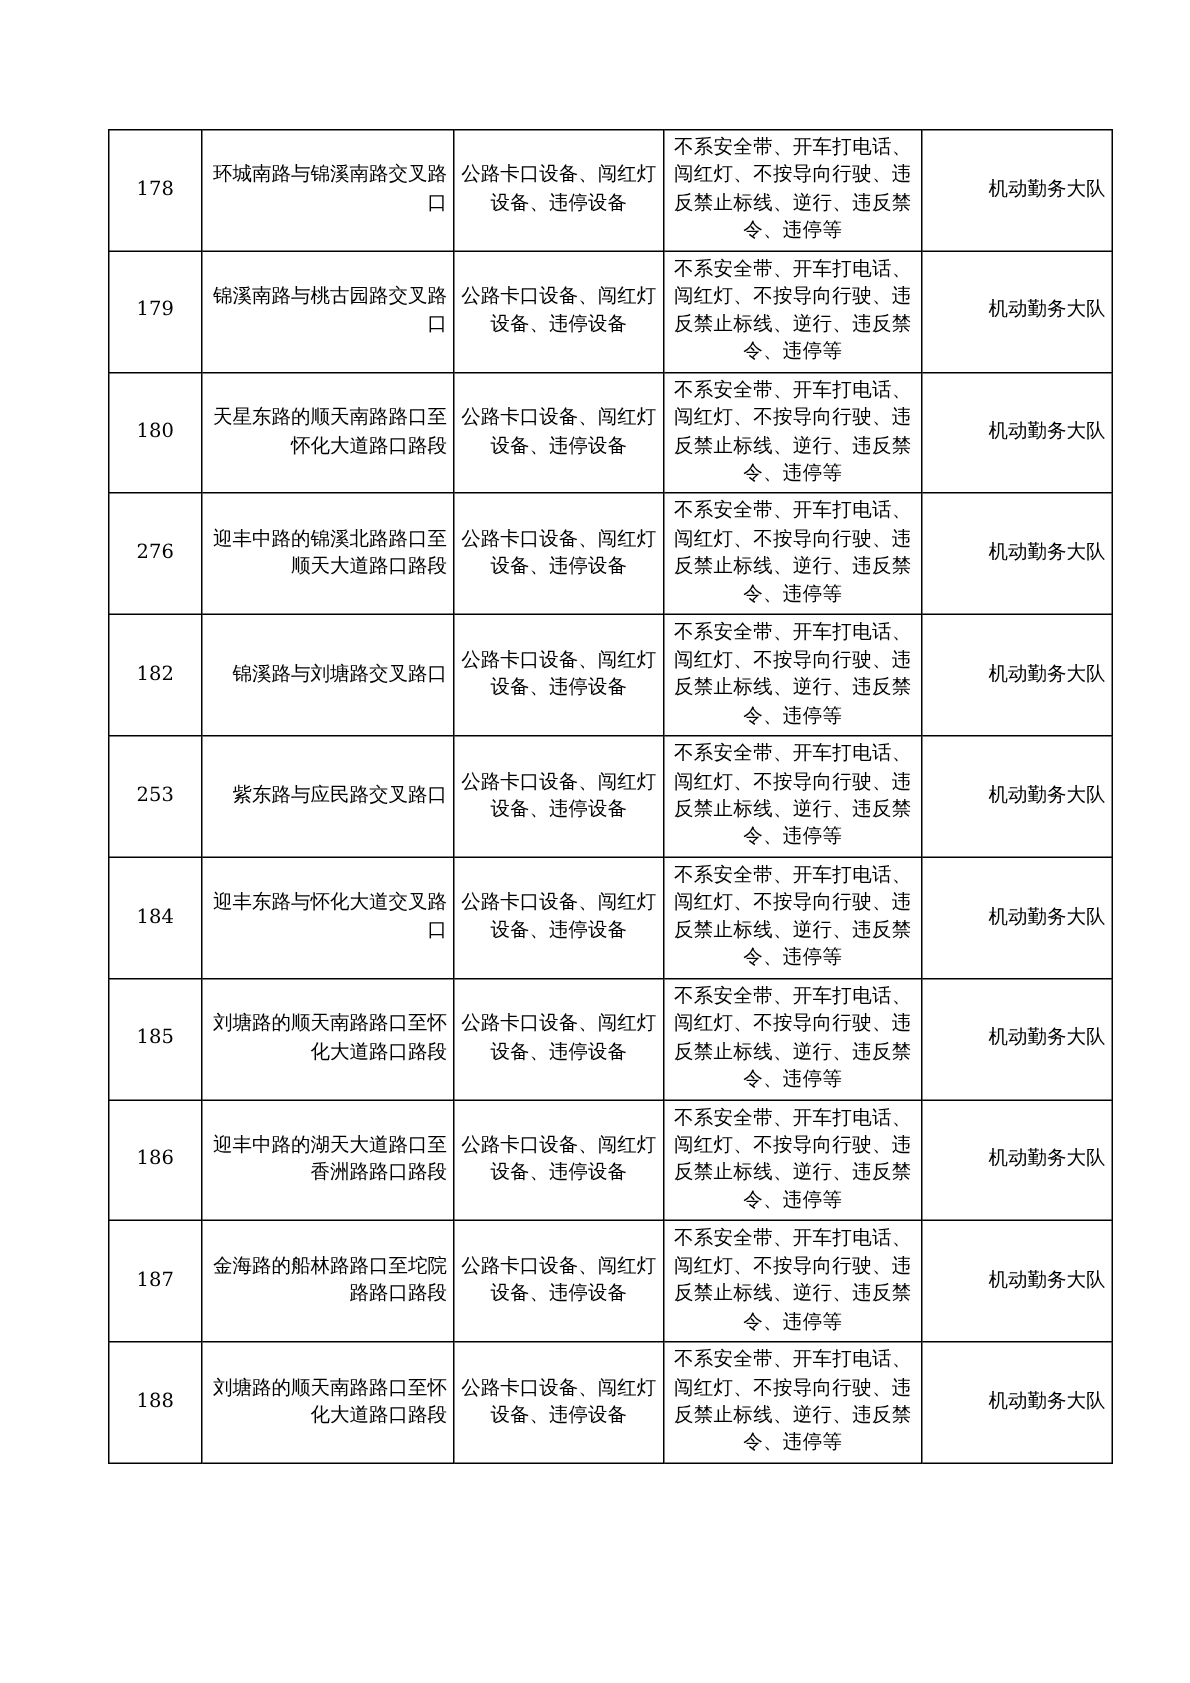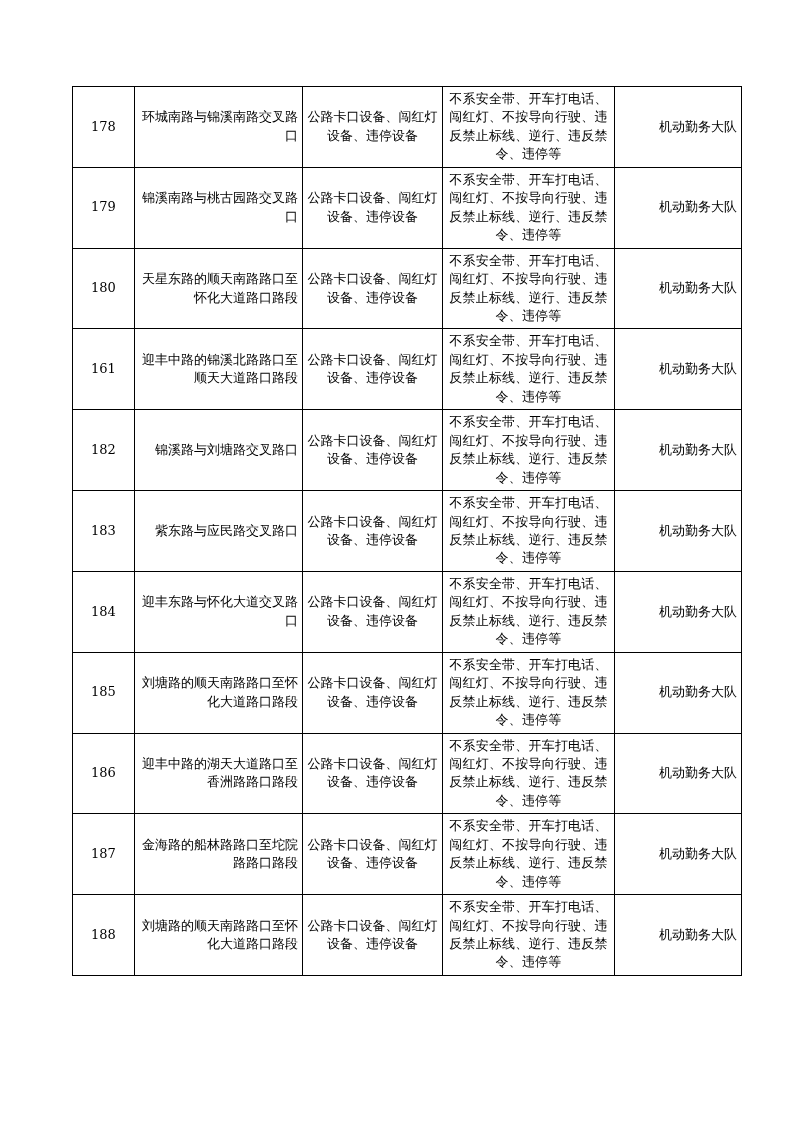--- a/index.html
+++ b/index.html
@@ -87,35 +87,35 @@
           <td class="unit">机动勤务大队</td>
         </tr>
         <tr>
           <td class="index">180</td>
           <td class="place">天星东路的顺天南路路口至怀化大道路口路段</td>
           <td class="equip">公路卡口设备、闯红灯设备、违停设备</td>
           <td class="behavior">不系安全带、开车打电话、闯红灯、不按导向行驶、违反禁止标线、逆行、违反禁令、违停等</td>
           <td class="unit">机动勤务大队</td>
         </tr>
         <tr>
-          <td class="index">161</td>
+          <td class="index">276</td>
           <td class="place">迎丰中路的锦溪北路路口至顺天大道路口路段</td>
           <td class="equip">公路卡口设备、闯红灯设备、违停设备</td>
           <td class="behavior">不系安全带、开车打电话、闯红灯、不按导向行驶、违反禁止标线、逆行、违反禁令、违停等</td>
           <td class="unit">机动勤务大队</td>
         </tr>
         <tr>
           <td class="index">182</td>
           <td class="place">锦溪路与刘塘路交叉路口</td>
           <td class="equip">公路卡口设备、闯红灯设备、违停设备</td>
           <td class="behavior">不系安全带、开车打电话、闯红灯、不按导向行驶、违反禁止标线、逆行、违反禁令、违停等</td>
           <td class="unit">机动勤务大队</td>
         </tr>
         <tr>
-          <td class="index">183</td>
+          <td class="index">253</td>
           <td class="place">紫东路与应民路交叉路口</td>
           <td class="equip">公路卡口设备、闯红灯设备、违停设备</td>
           <td class="behavior">不系安全带、开车打电话、闯红灯、不按导向行驶、违反禁止标线、逆行、违反禁令、违停等</td>
           <td class="unit">机动勤务大队</td>
         </tr>
         <tr>
           <td class="index">184</td>
           <td class="place">迎丰东路与怀化大道交叉路口</td>
           <td class="equip">公路卡口设备、闯红灯设备、违停设备</td>
           <td class="behavior">不系安全带、开车打电话、闯红灯、不按导向行驶、违反禁止标线、逆行、违反禁令、违停等</td>

